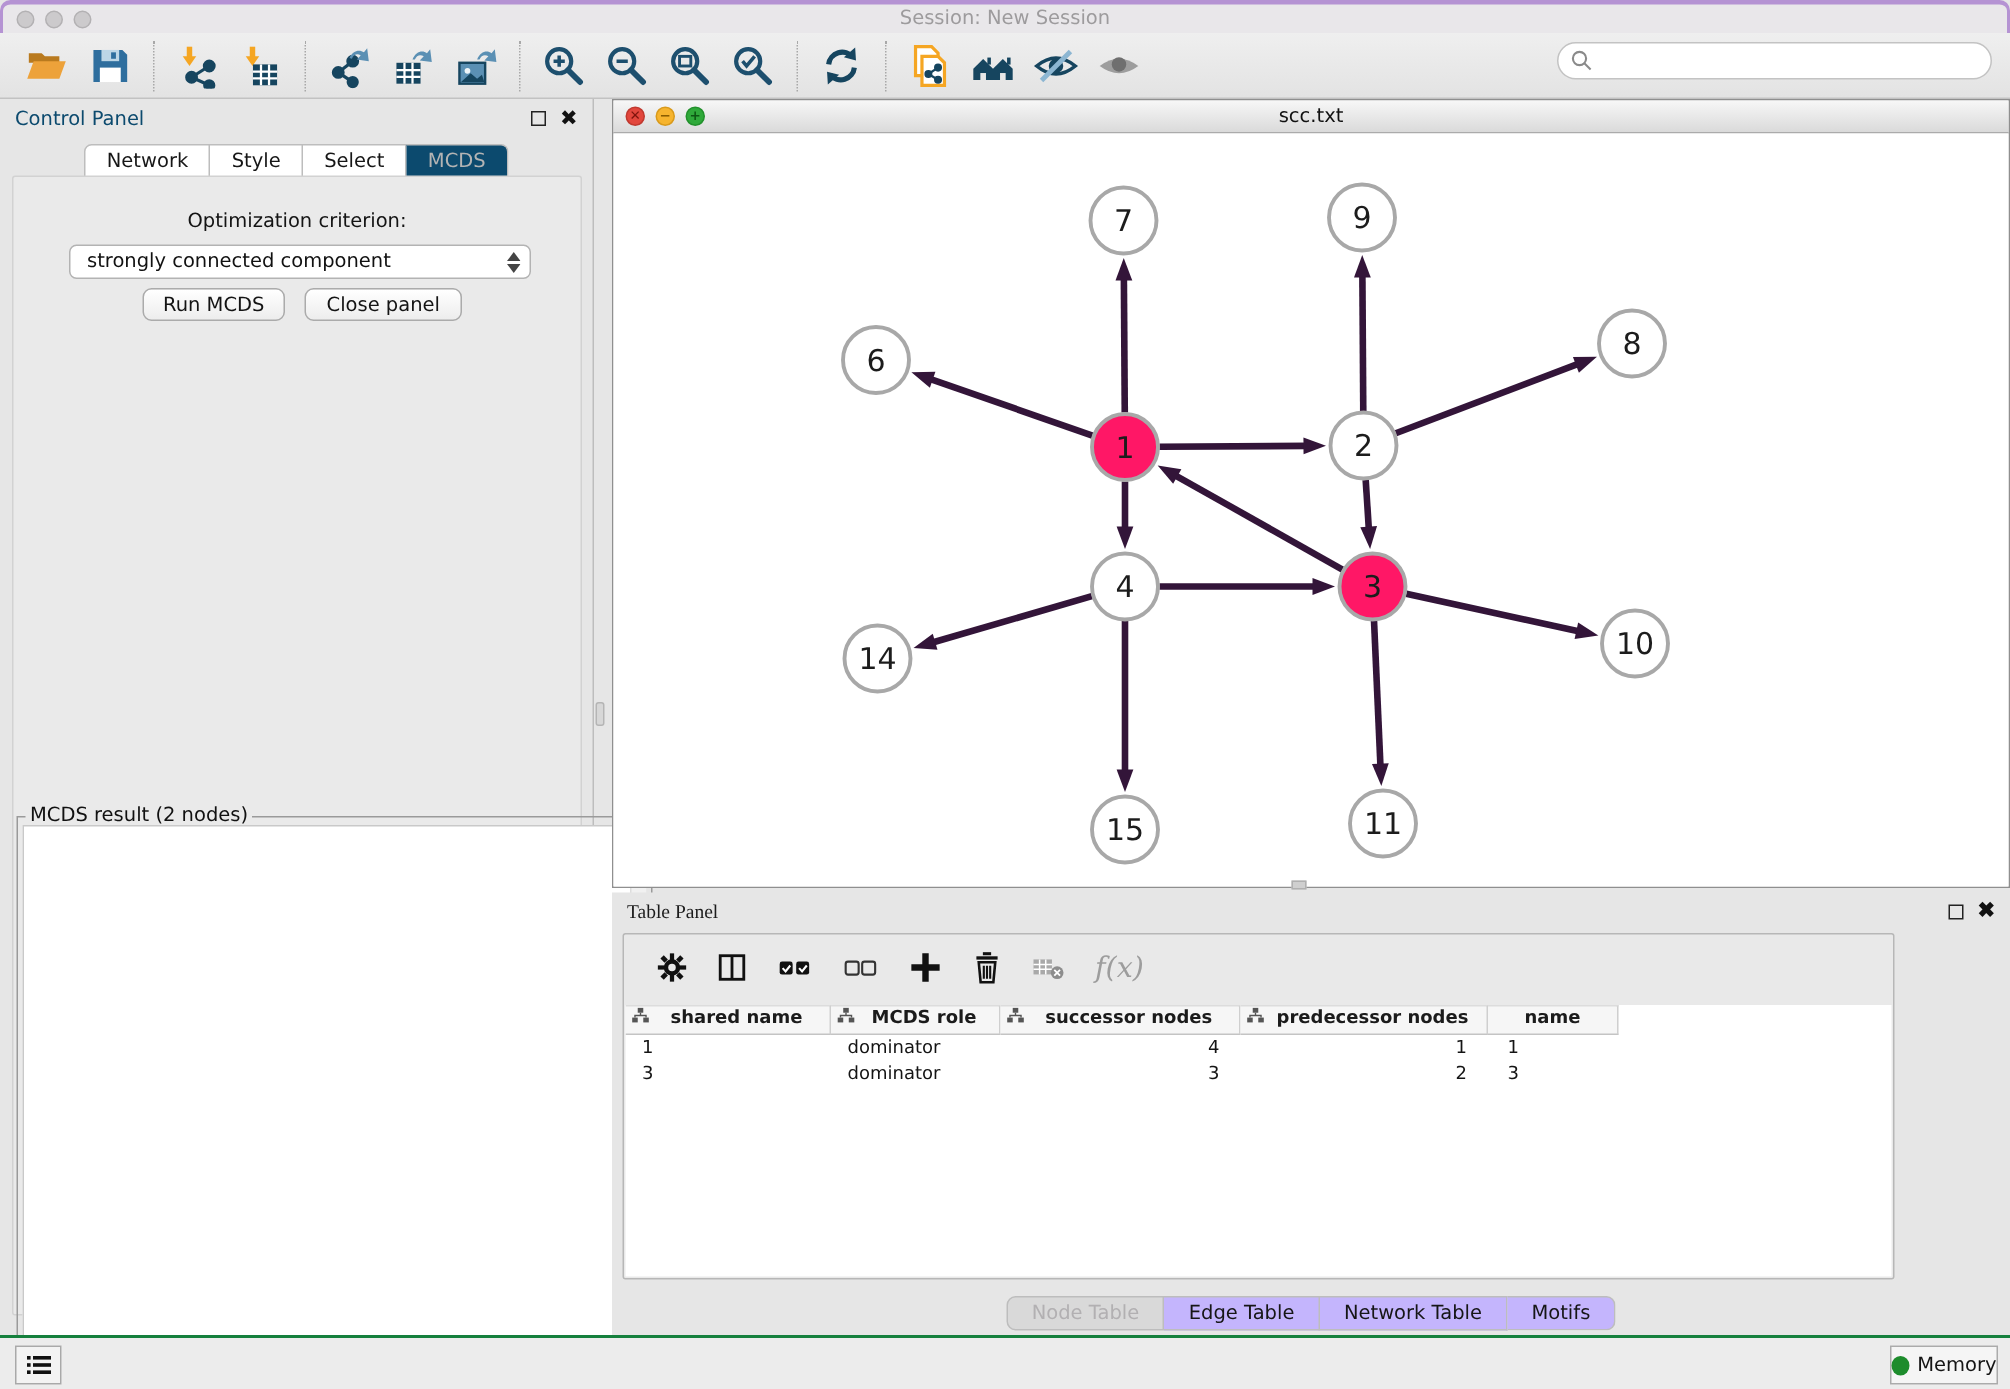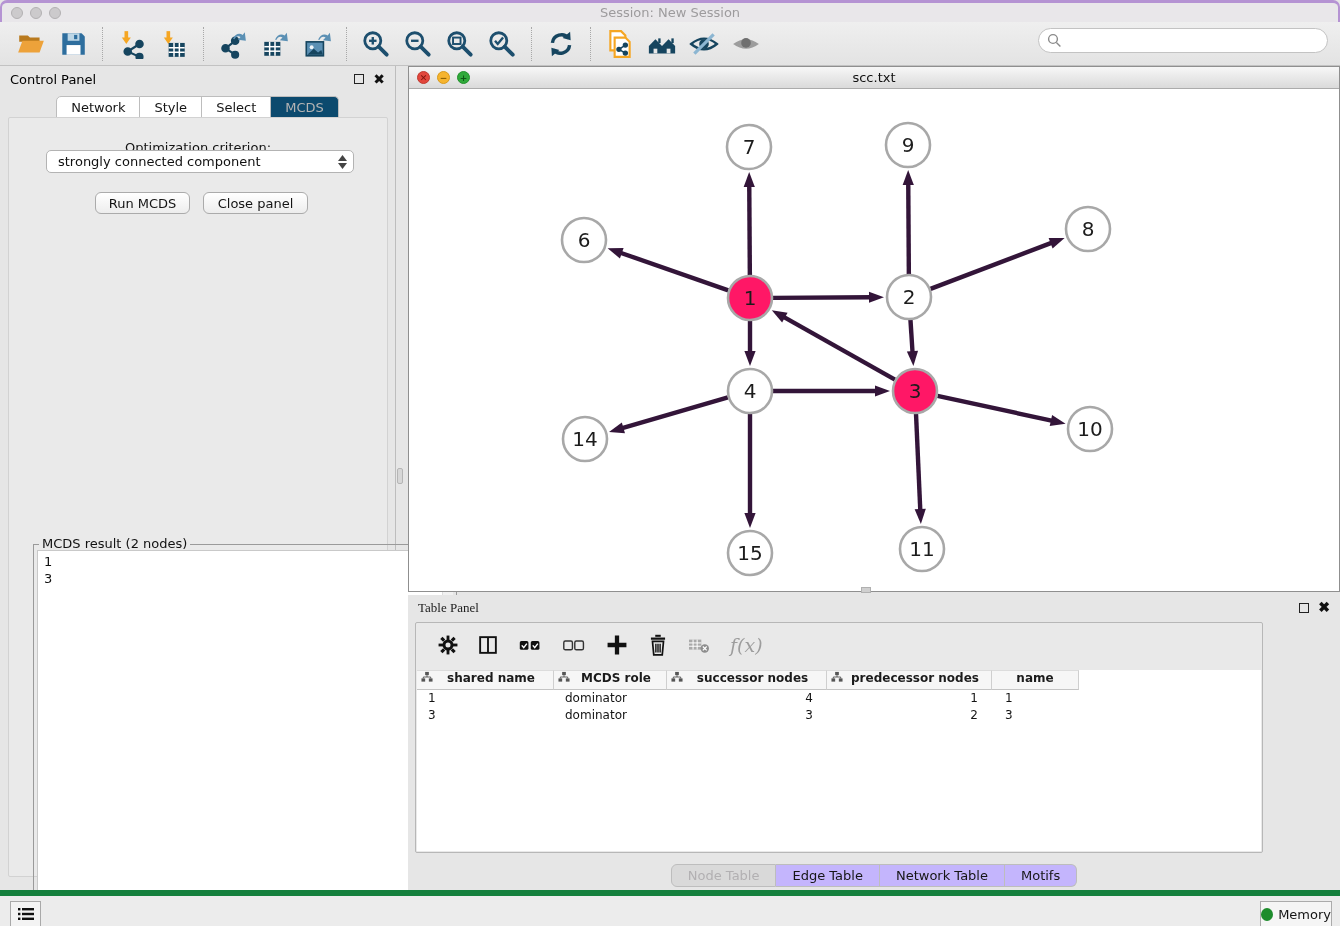--- a/index.html
+++ b/index.html
@@ -35,51 +35,52 @@
     background:#fff; border:1px solid #c3c3c3; border-radius:13px;
     display:flex; align-items:center; padding-left:8px;
   }
   .search-input { border:none; outline:none; flex:1; font-size:13px; background:transparent; margin-left:5px; font-family:inherit; }
   
   .control-panel {
     position:absolute; left:0; top:66px; width:396px; height:817px;
     background:#e6e6e6; border-right:1px solid #bdbdbd;
   }
   .panel-head { height:26px; display:flex; align-items:center; padding:0 10px; }
-  .panel-head .ph-title { font-size:13px; color:#000000; }
+  .panel-head .ph-title { font-size:13px; color:#0c4a6e; }
   .ph-btns { margin-left:auto; display:flex; align-items:center; gap:9px; }
   .float-box { width:10px; height:10px; border:1.6px solid #222; }
   .close-x { font-size:14px; font-weight:bold; color:#111; line-height:10px; }
   .cp-tabs { display:flex; justify-content:center; margin-top:4px; height:23px; }
   .cp-tab {
     background:#fff; border:1px solid #bdbdbd; border-left:none;
     font-size:13px; color:#161616; padding:3px 14px 0; height:23px;
   }
   .cp-tab.first { border-left:1px solid #bdbdbd; border-radius:5px 0 0 0; }
   .cp-tab.active { background:#0c4a6e; color:#b4b4b4; border-radius:0 5px 0 0; }
   .cp-content {
     position:absolute; left:8px; top:51px; width:380px; height:760px;
     background:#eaeaea; border:1px solid #d2d2d2; border-radius:2px;
   }
   .opt-label { text-align:center; font-size:13px; color:#141414; margin-top:22px; }
   .combo {
-    position:absolute; left:37px; top:32px; width:308px; height:23px;
+    position:absolute; left:37px; top:45px; width:308px; height:23px;
     background:#fff; border:1px solid #b3b3b3; border-radius:5px;
     display:flex; align-items:center; font-size:13px; color:#111;
     padding-left:11px;
   }
   .combo-stepper { margin-left:auto; margin-right:6px; display:flex; flex-direction:column; gap:2px; }
   .mac-btn {
     position:absolute; height:22px; background:linear-gradient(#ffffff,#ededed);
     border:1px solid #ababab; border-radius:6px; font-size:13px; color:#141414;
     display:flex; align-items:center; justify-content:center; font-family:inherit;
   }
   .result-group {
-    position:absolute; left:24px; top:426px; width:424px; height:382px;
+    position:absolute; left:2px; top:426px; width:424px; height:382px;
     border:1px solid #9a9a9a;
+    text-align:right;
   }
   .result-legend {
     position:absolute; left:5px; top:-9px; background:#eaeaea;
     font-size:13px; color:#111; padding:0 3px;
   }
   .result-text {
     position:absolute; left:3px; top:5px; right:3px; bottom:3px;
     background:#fff; border:1px solid #c9c9c9; font-size:13px; color:#111;
     padding:2px 6px; line-height:17px; white-space:pre-line;
   }
@@ -134,21 +135,21 @@
     font-size:13px; color:#161616; padding:3px 16px 0;
   }
   .tp-tab.first { border-left:1px solid #bdbdbd; border-radius:6px 0 0 6px; }
   .tp-tab.last { border-radius:0 6px 6px 0; }
   .tp-tab.active { background:#d9d9d9; color:#b2b0b2; }
   .tp-head-row { height:26px; display:flex; align-items:center; padding:0 10px;font-family:Liberation Serif, serif; }
   .tp-head-row .ph-title { font-size:13px; color:#1c1c1c; }
   
   .statusbar {
     position:absolute; left:0; bottom:0; width:1340px; height:36px;
-    background:#ececec; border-top:6px solid #15803d;
+    background:#ececec; border-top:2px solid #15803d;
   }
   .sb-left-btn {
     position:absolute; left:10px; top:5px; width:31px; height:26px;
     background:#f3f3f3; border:1px solid #a9a9a9; display:flex; align-items:center; justify-content:center;
   }
   .memory-btn {
     position:absolute; right:8px; top:5px; width:72px; height:26px;
     background:#f5f5f5; border:1px solid #ababab; display:flex; align-items:center; justify-content:center;
     gap:5px; font-size:13px; color:#141414;
   }

